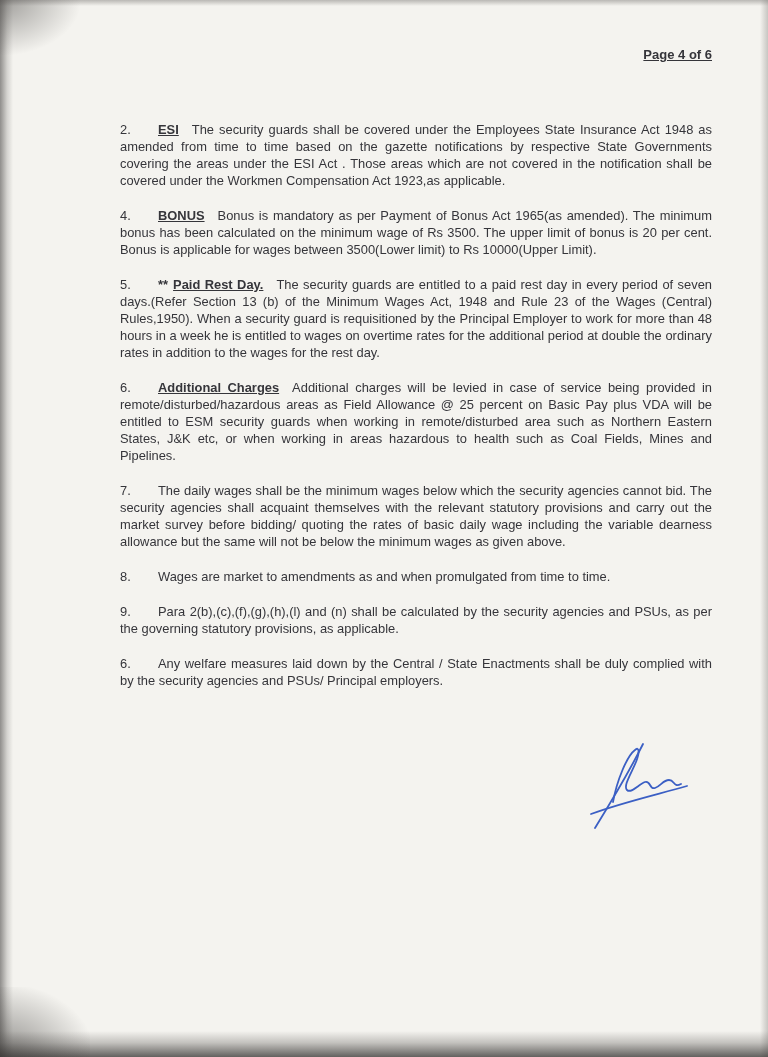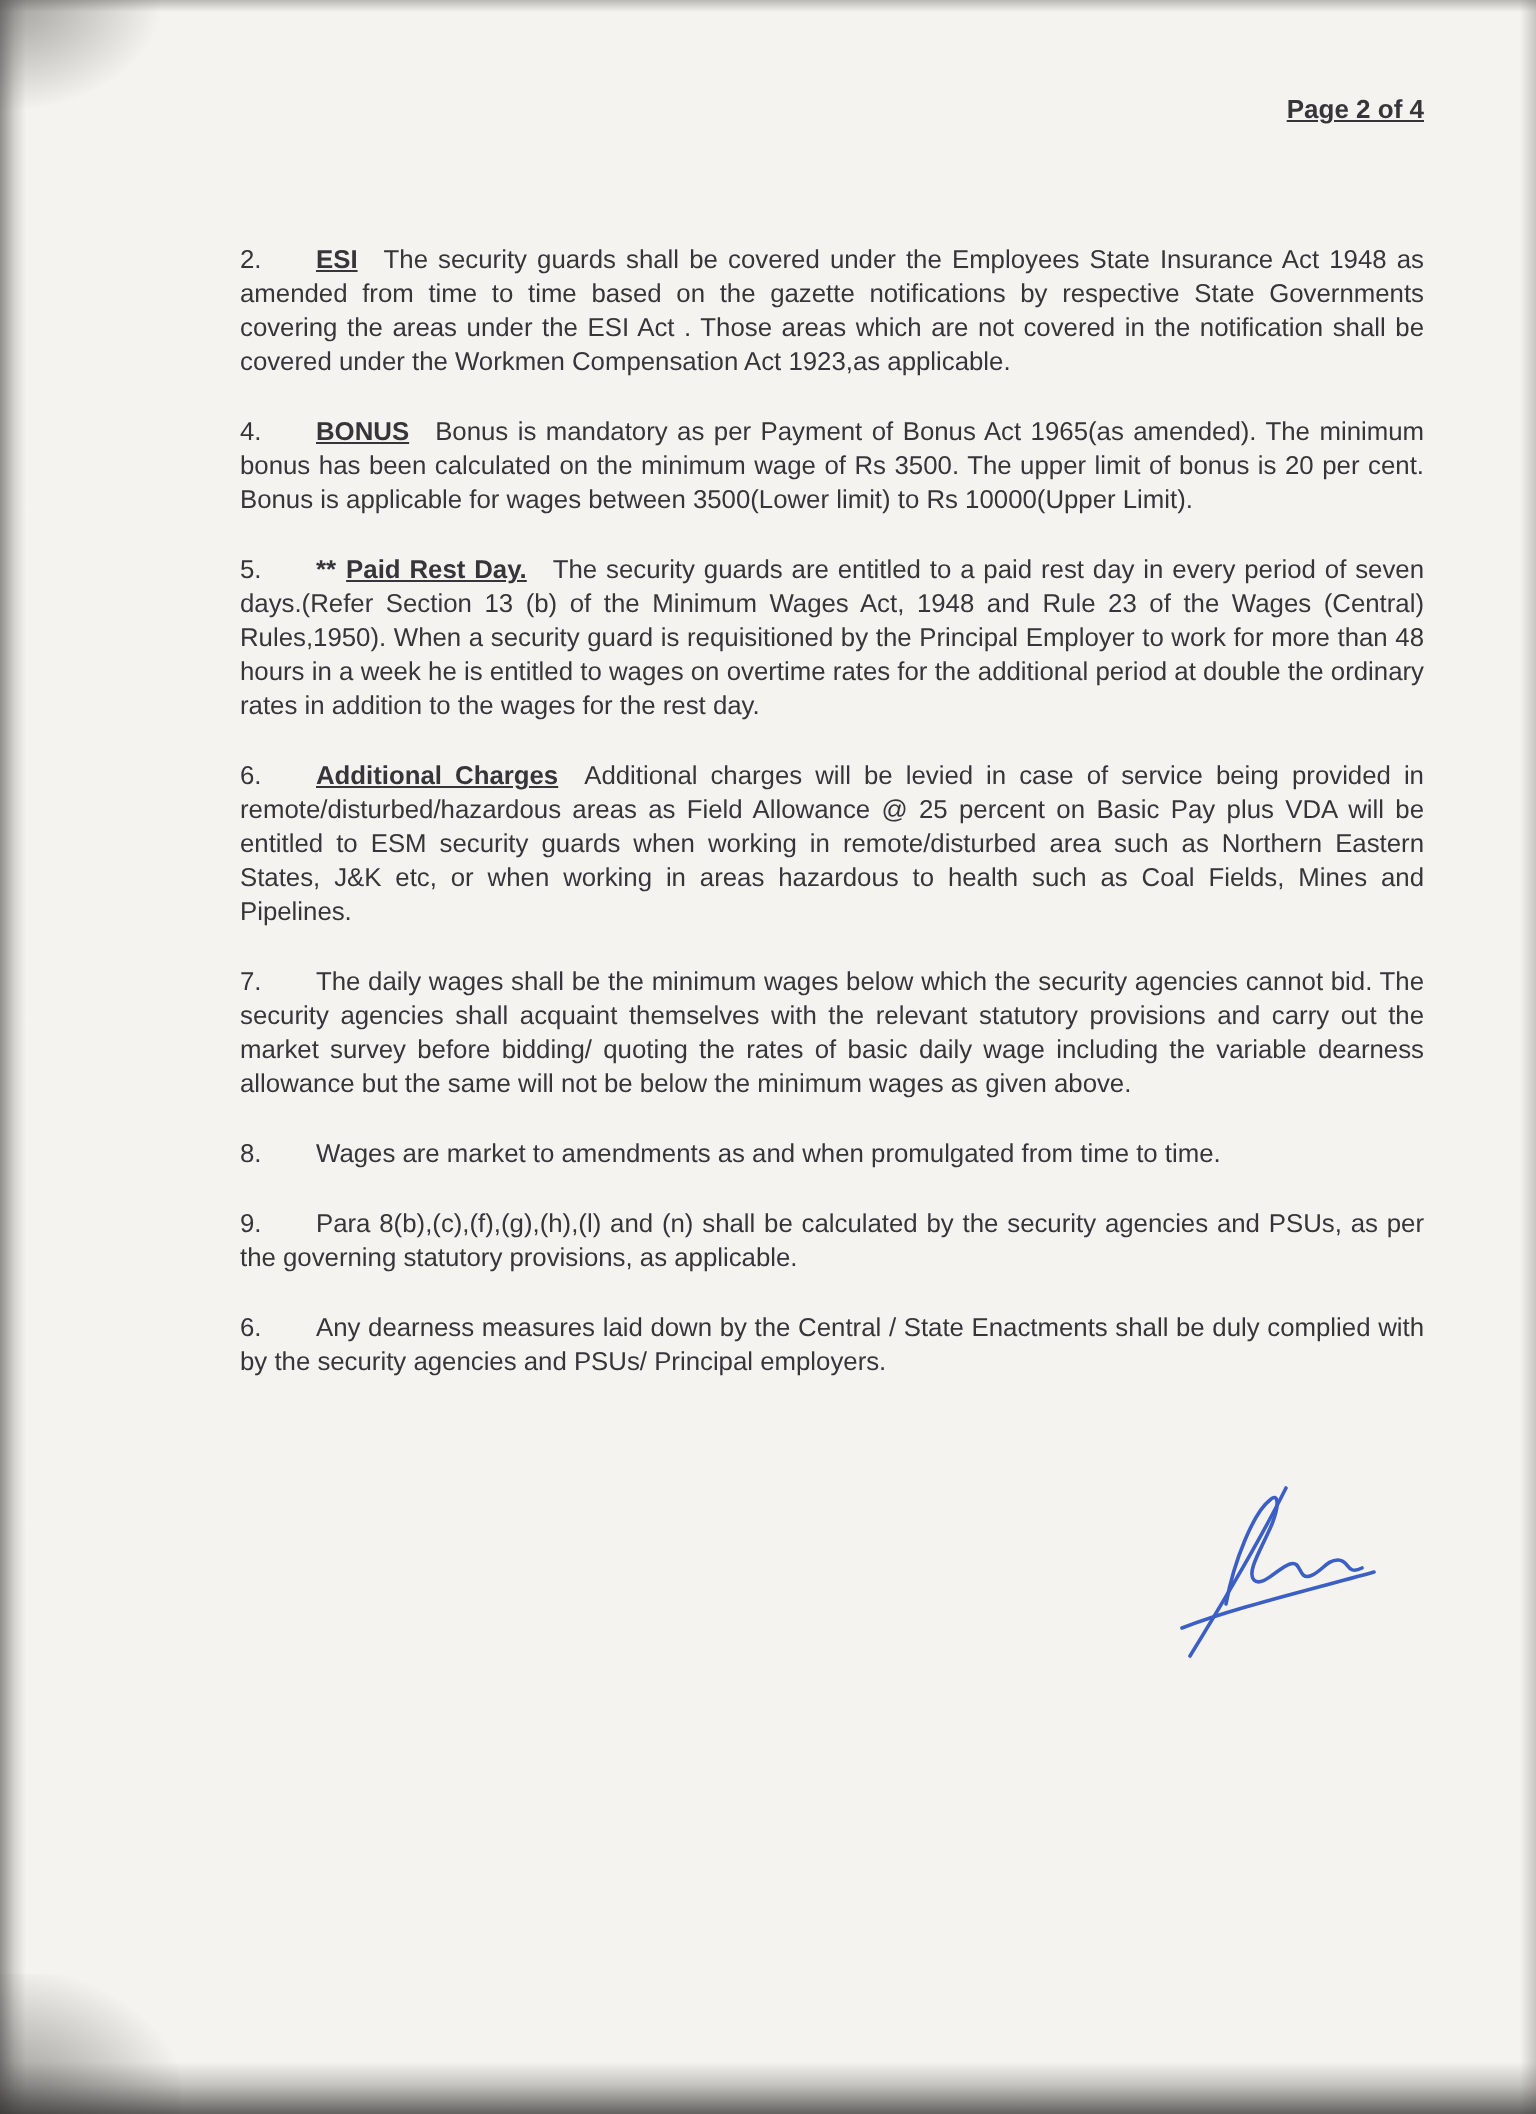--- a/index.html
+++ b/index.html
@@ -91,38 +91,38 @@
   }
   .signature svg { display: block; width: 110px; height: 95px; }
 </style>
 </head>
 <body>
 
 <div class="scan-page">
 
   <div class="content">
 
-    <div class="page-label">Page 2 of 4</div>
+    <div class="page-label">Page 4 of 6</div>
 
     <p class="para"><span class="p-num">2.</span><span class="p-heading">ESI</span><span class="p-text">The security guards shall be covered under the Employees State Insurance Act 1948 as amended from time to time based on the gazette notifications by respective State Governments covering the areas under the ESI Act . Those areas which are not covered in the notification shall be covered under the Workmen Compensation Act 1923,as applicable.</span></p>
 
 
     <p class="para"><span class="p-num">4.</span><span class="p-heading">BONUS</span><span class="p-text">Bonus is mandatory as per Payment of Bonus Act 1965(as amended). The minimum bonus has been calculated on the minimum wage of Rs 3500. The upper limit of bonus is 20 per cent. Bonus is applicable for wages between 3500(Lower limit) to Rs 10000(Upper Limit).</span></p>
 
     <p class="para"><span class="p-num">5.</span><span class="p-prefix">**</span><span class="p-heading">Paid Rest Day.</span><span class="p-text">The security guards are entitled to a paid rest day in every period of seven days.(Refer Section 13 (b) of the Minimum Wages Act, 1948 and Rule 23 of the Wages (Central) Rules,1950). When a security guard is requisitioned by the Principal Employer to work for more than 48 hours in a week he is entitled to wages on overtime rates for the additional period at double the ordinary rates in addition to the wages for the rest day.</span></p>
 
     <p class="para"><span class="p-num">6.</span><span class="p-heading">Additional Charges</span><span class="p-text">Additional charges will be levied in case of service being provided in remote/disturbed/hazardous areas as Field Allowance @ 25 percent on Basic Pay plus VDA will be entitled to ESM security guards when working in remote/disturbed area such as Northern Eastern States, J&amp;K etc, or when working in areas hazardous to health such as Coal Fields, Mines and Pipelines.</span></p>
 
     <p class="para"><span class="p-num">7.</span><span class="p-text">The daily wages shall be the minimum wages below which the security agencies cannot bid. The security agencies shall acquaint themselves with the relevant statutory provisions and carry out the market survey before bidding/ quoting the rates of basic daily wage including the variable dearness allowance but the same will not be below the minimum wages as given above.</span></p>
 
     <p class="para"><span class="p-num">8.</span><span class="p-text">Wages are market to amendments as and when promulgated from time to time.</span></p>
 
-    <p class="para"><span class="p-num">9.</span><span class="p-text">Para 8(b),(c),(f),(g),(h),(l) and (n) shall be calculated by the security agencies and PSUs, as per the governing statutory provisions, as applicable.</span></p>
+    <p class="para"><span class="p-num">9.</span><span class="p-text">Para 2(b),(c),(f),(g),(h),(l) and (n) shall be calculated by the security agencies and PSUs, as per the governing statutory provisions, as applicable.</span></p>
 
-    <p class="para"><span class="p-num">6.</span><span class="p-text">Any dearness measures laid down by the Central / State Enactments shall be duly complied with by the security agencies and PSUs/ Principal employers.</span></p>
+    <p class="para"><span class="p-num">6.</span><span class="p-text">Any welfare measures laid down by the Central / State Enactments shall be duly complied with by the security agencies and PSUs/ Principal employers.</span></p>
 
   </div>
 
   <div class="signature">
     <svg viewBox="0 0 110 95" xmlns="http://www.w3.org/2000/svg">
       <g fill="none" stroke="#3b5fc4" stroke-width="1.8" stroke-linecap="round" stroke-linejoin="round">
         <path d="M 30,62 C 34,40 44,16 52,10 C 56,6 57,12 53,22 C 48,34 40,46 44,50 C 48,54 56,44 62,42 C 68,40 66,50 72,48 C 78,46 80,40 86,40 C 92,40 90,48 98,44"></path>
         <path d="M 60,4 C 48,28 28,62 12,88"></path>
         <path d="M 8,74 C 34,64 68,56 104,46"></path>
       </g>

